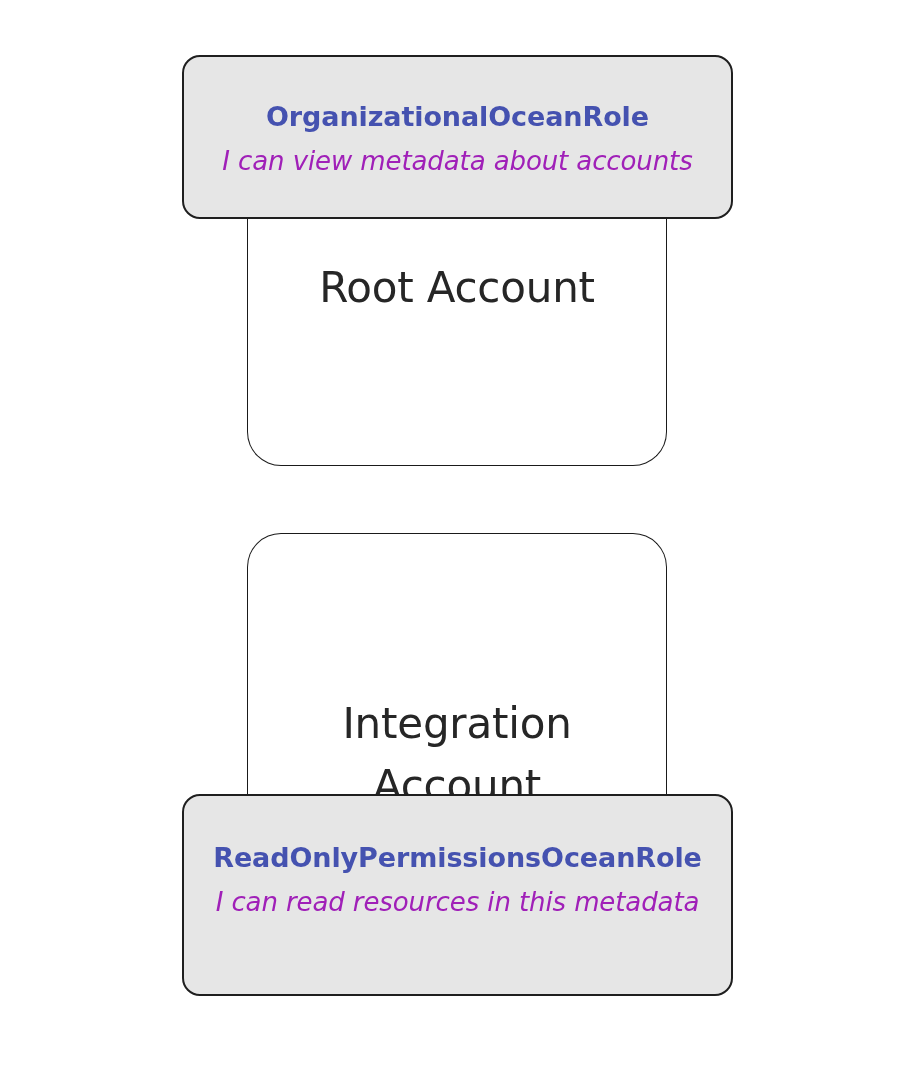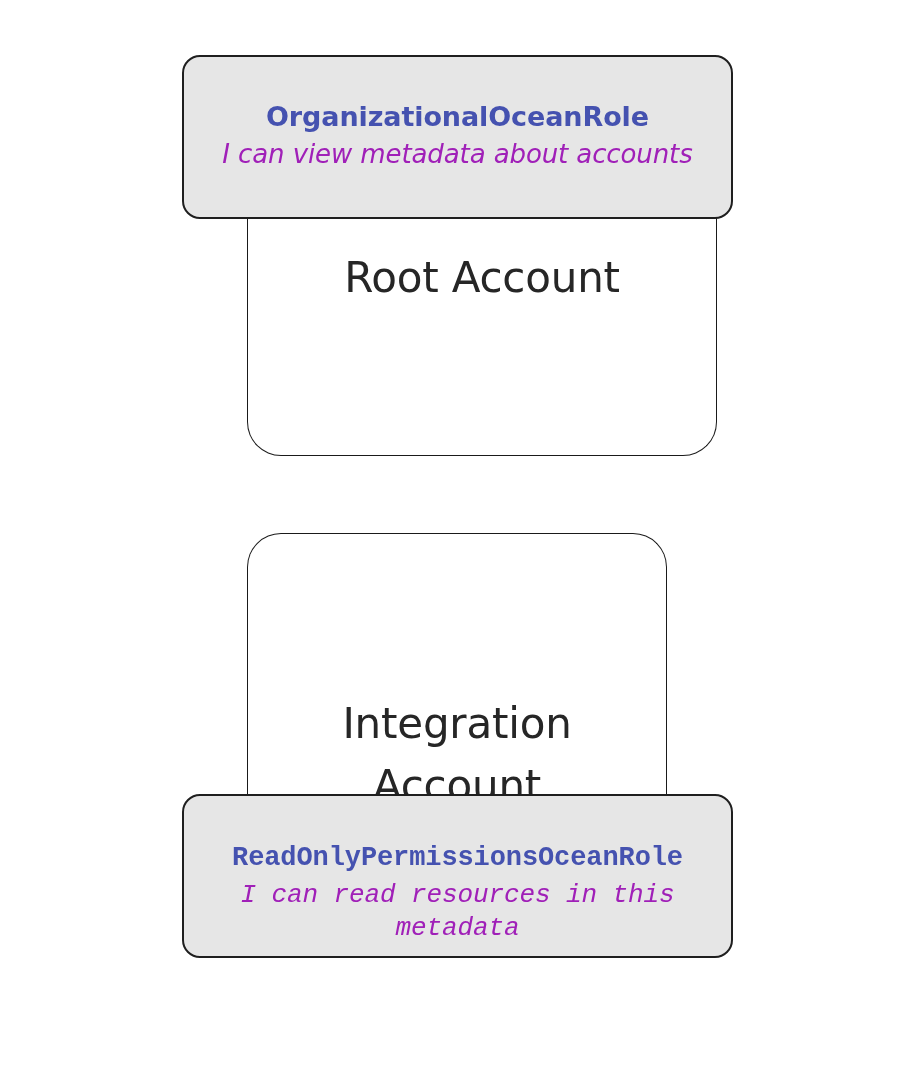--- a/index.html
+++ b/index.html
@@ -24,22 +24,22 @@
   .account-box {
     position: absolute;
     box-sizing: border-box;
     background: #ffffff;
     border: 1.6px solid #1a1a1a;
     z-index: 1;
   }
   
   .account-box.root {
     left: 247px;
-    top: 150px;
-    width: 470px;
+    top: 160px;
+    width: 420px;
     height: 306px;
     border-radius: 0 0 34px 34px;
     border-top: none;
   }
   
   .account-box.integration {
     left: 247px;
     top: 533px;
     width: 420px;
     height: 270px;
@@ -82,40 +82,39 @@
     align-items: center;
     justify-content: center;
     padding: 8px 14px;
   }
   .role-chip.top {
     top: 55px;
     height: 164px;
   }
   .role-chip.bottom {
     top: 794px;
-    height: 164px;
-    font-family: Liberation Mono, monospace;
+    height: 202px;
   }
 
   .role-title {
     color: #4552b0;
     font-size: 27px;
     font-weight: 700;
     line-height: 1.2;
     text-align: center;
     letter-spacing: -0.1px;
   }
   .role-subtitle {
     color: #a020b8;
     font-size: 26px;
     font-style: italic;
     font-weight: 400;
     line-height: 1.25;
     text-align: center;
-    margin-top: 5px;
+    margin-top: 12px;
     letter-spacing: -0.1px;
   }
 
   
   .role-chip.top .chip-inner {
     position: absolute;
     left: 0;
     width: 100%;
     top: 44px;
   }

